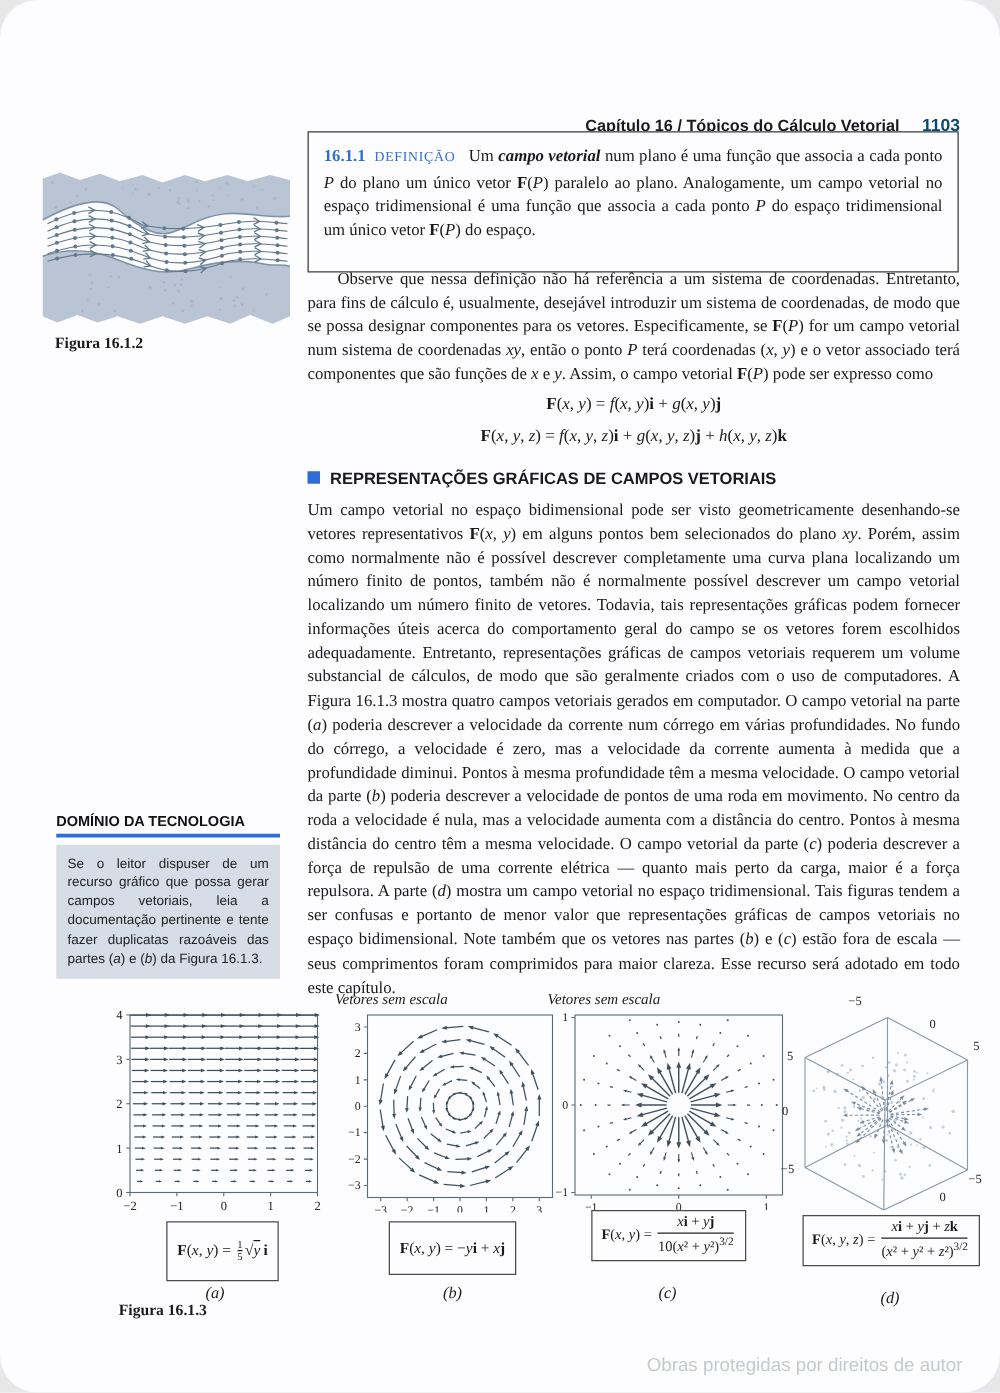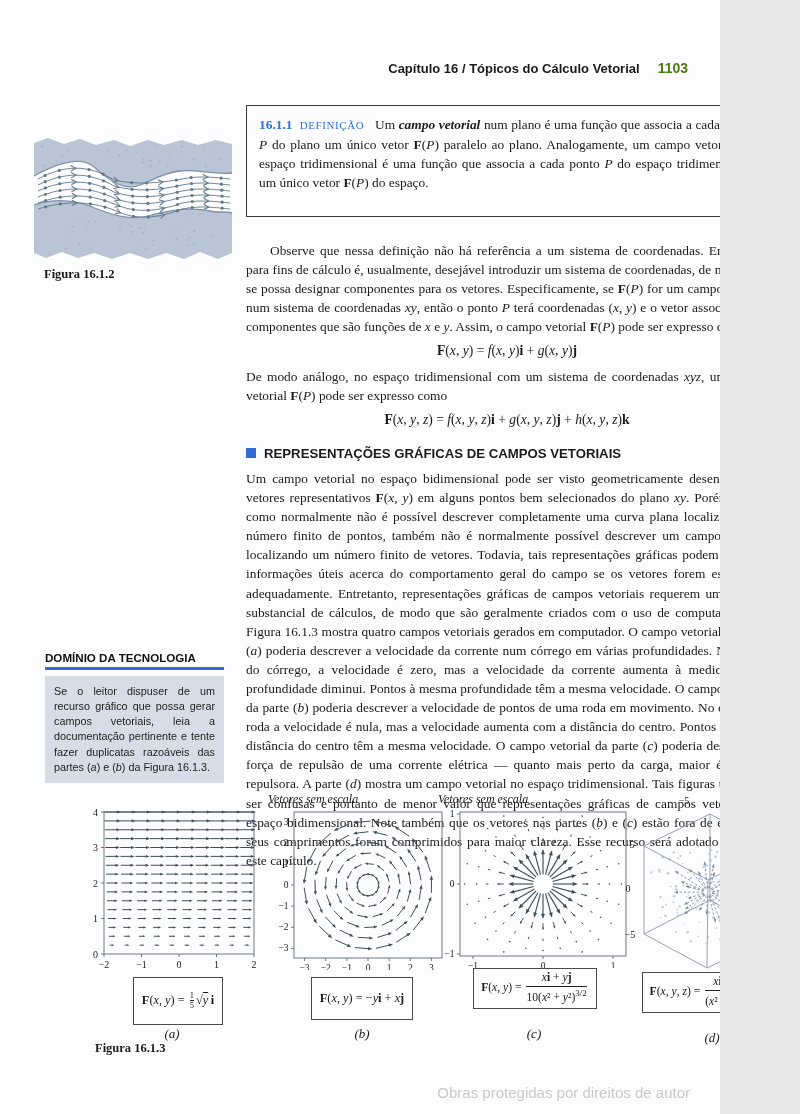--- a/index.html
+++ b/index.html
@@ -1,29 +1,29 @@
 <!DOCTYPE html>
 <html><head>
 <meta charset="utf-8">
 <style>
   html,body{margin:0;padding:0;background:#e8e8e8;}
-  .page{position:relative;width:720px;height:1114px;background:#fdfdff;overflow:hidden;
-        font-family:"Liberation Serif",serif;color:#1a1a1a;}
+  .page{position:relative;width:800px;height:1114px;background:#fdfdff;overflow:hidden;
+        font-family:"Liberation Serif",serif;color:#1a1a1a;border-radius:30px;}
   
   .hdr{position:absolute;top:60px;right:32px;display:flex;align-items:baseline;
        font-family:"Liberation Sans",sans-serif;font-weight:bold;font-size:13px;}
   .hdr .pagenum{margin-left:18px;font-size:14px;}
   
   .defbox{position:absolute;left:246px;top:105px;width:521px;box-sizing:border-box;
           border:1.4px solid #3a3a3a;padding:9px 12px 24px;font-size:13.4px;line-height:19px;
           text-align:justify;background:#fdfdff;}
   .defnum{font-weight:bold;}
   .defword{font-size:11px;letter-spacing:.6px;}
   
-  .maincol{position:absolute;left:246px;top:213px;width:522px;font-size:13.4px;line-height:19.1px;margin-top:28px;}
+  .maincol{position:absolute;left:246px;top:213px;width:522px;font-size:13.4px;line-height:19.1px;}
   .maincol p{margin:0;text-align:justify;}
   .indent{text-indent:24px;}
   .dformula{text-align:center;margin:5px 0 6px;font-size:13.6px;}
   .sechead{display:flex;align-items:center;margin:15px 0 6px;
            font-family:"Liberation Sans",sans-serif;font-weight:bold;font-size:13.2px;}
   .sqbullet{width:10px;height:10px;margin-right:8px;display:inline-block;}
   
   .figcap{position:absolute;font-weight:bold;font-size:12.5px;}
   .sidebar{position:absolute;left:45px;top:651px;width:179px;}
   .sidebar .sh{font-family:"Liberation Sans",sans-serif;font-weight:bold;font-size:11.6px;color:#111;}
@@ -47,21 +47,21 @@
   sup{font-size:9px;}
   .footer{position:absolute;top:1084px;right:30px;font-family:"Liberation Sans",sans-serif;font-size:15px;}
 </style>
 </head>
 <body>
 
 <div class="page" style="color: rgb(26, 26, 26);">
 
   <div class="hdr">
     <span>Capítulo 16  /  Tópicos do Cálculo Vetorial</span>
-    <span class="pagenum" style="color: #4d7c0f;">1103</span>
+    <span class="pagenum" style="color: #0c4a6e; margin-top: 32px;">1103</span>
   </div>
 
   <div class="defbox"><span class="defnum" style="color:#2e6ed6">16.1.1</span>&nbsp;&nbsp;<span class="defword" style="color:#2e6ed6">DEFINIÇÃO</span>&nbsp;&nbsp;&nbsp;Um <b><i>campo vetorial</i></b> num plano é uma função que associa a cada ponto <i>P</i> do plano um único vetor <b>F</b>(<i>P</i>) paralelo ao plano. Analogamente, um campo vetorial no espaço tridimensional é uma função que associa a cada ponto <i>P</i> do espaço tridimensional um único vetor <b>F</b>(<i>P</i>) do espaço.</div>
 
   <svg id="fig-stream" width="198" height="134" style="position:absolute;left:34px;top:131px;">
       <path d="M0,45 C22,33 46,24 60,36 C78,52 92,60 106,54 C120,49 128,42 146,40 C162,38 180,44 198,42 L198,13 L182,9 L164,14 L148,9 L130,14 L114,9 L96,15 L80,9 L62,14 L46,8 L30,13 L14,7 L0,12 Z" fill="#b9c5d4" stroke="none"></path>
       <path d="M0,45 C22,33 46,24 60,36 C78,52 92,60 106,54 C120,49 128,42 146,40 C162,38 180,44 198,42" fill="none" stroke="#7e93a9" stroke-width="1.3"></path>
       <path d="M0,74 C18,68 38,68 58,76 C80,85 98,90 118,84 C140,78 158,76 176,80 C184,82 192,80 198,82 L198,122 L184,128 L166,121 L150,128 L132,122 L114,128 L96,122 L78,128 L60,122 L44,127 L28,121 L12,127 L0,122 Z" fill="#b9c5d4" stroke="none"></path>
       <path d="M0,74 C18,68 38,68 58,76 C80,85 98,90 118,84 C140,78 158,76 176,80 C184,82 192,80 198,82" fill="none" stroke="#7e93a9" stroke-width="1.3"></path>
       <circle cx="8.177084086462855" cy="15.363081666640937" r="1.283835342945531" fill="#a8b6c7"></circle>
@@ -221,21 +221,20 @@
 
   <div class="sidebar">
     <div class="sh">DOMÍNIO DA TECNOLOGIA</div>
     <div class="rule" style="background: rgb(46, 110, 214);"></div>
     <div class="note" style="background: rgb(214, 221, 231);">Se o leitor dispuser de um recurso gráfico que possa gerar campos vetoriais, leia a documentação pertinente e tente fazer duplicatas razoáveis das partes (<i>a</i>) e (<i>b</i>) da Figura 16.1.3.</div>
   </div>
 
   <div class="maincol">
     <p class="indent">Observe que nessa definição não há referência a um sistema de coordenadas. Entretanto, para fins de cálculo é, usualmente, desejável introduzir um sistema de coordenadas, de modo que se possa designar componentes para os vetores. Especificamente, se <b>F</b>(<i>P</i>) for um campo vetorial num sistema de coordenadas <i>xy</i>, então o ponto <i>P</i> terá coordenadas (<i>x</i>, <i>y</i>) e o vetor associado terá componentes que são funções de <i>x</i> e <i>y</i>. Assim, o campo vetorial <b>F</b>(<i>P</i>) pode ser expresso como</p>
     <div class="dformula"><b>F</b>(<i>x</i>, <i>y</i>) = <i>f</i>(<i>x</i>, <i>y</i>)<b>i</b> + <i>g</i>(<i>x</i>, <i>y</i>)<b>j</b></div>
-    <p>De modo análogo, no espaço tridimensional com um sistema de coordenadas <i>xyz</i>, um campo vetorial <b>F</b>(<i>P</i>) pode ser expresso como</p>
     <div class="dformula"><b>F</b>(<i>x</i>, <i>y</i>, <i>z</i>) = <i>f</i>(<i>x</i>, <i>y</i>, <i>z</i>)<b>i</b> + <i>g</i>(<i>x</i>, <i>y</i>, <i>z</i>)<b>j</b> + <i>h</i>(<i>x</i>, <i>y</i>, <i>z</i>)<b>k</b></div>
     <div class="sechead">
       <span class="sqbullet" style="background: rgb(46, 110, 214);"></span>
       <span>REPRESENTAÇÕES GRÁFICAS DE CAMPOS VETORIAIS</span>
     </div>
     <p>Um campo vetorial no espaço bidimensional pode ser visto geometricamente desenhando-se vetores representativos <b>F</b>(<i>x</i>, <i>y</i>) em alguns pontos bem selecionados do plano <i>xy</i>. Porém, assim como normalmente não é possível descrever completamente uma curva plana localizando um número finito de pontos, também não é normalmente possível descrever um campo vetorial localizando um número finito de vetores. Todavia, tais representações gráficas podem fornecer informações úteis acerca do comportamento geral do campo se os vetores forem escolhidos adequadamente. Entretanto, representações gráficas de campos vetoriais requerem um volume substancial de cálculos, de modo que são geralmente criados com o uso de computadores. A Figura 16.1.3 mostra quatro campos vetoriais gerados em computador. O campo vetorial na parte (<i>a</i>) poderia descrever a velocidade da corrente num córrego em várias profundidades. No fundo do córrego, a velocidade é zero, mas a velocidade da corrente aumenta à medida que a profundidade diminui. Pontos à mesma profundidade têm a mesma velocidade. O campo vetorial da parte (<i>b</i>) poderia descrever a velocidade de pontos de uma roda em movimento. No centro da roda a velocidade é nula, mas a velocidade aumenta com a distância do centro. Pontos à mesma distância do centro têm a mesma velocidade. O campo vetorial da parte (<i>c</i>) poderia descrever a força de repulsão de uma corrente elétrica — quanto mais perto da carga, maior é a força repulsora. A parte (<i>d</i>) mostra um campo vetorial no espaço tridimensional. Tais figuras tendem a ser confusas e portanto de menor valor que representações gráficas de campos vetoriais no espaço bidimensional. Note também que os vetores nas partes (<i>b</i>) e (<i>c</i>) estão fora de escala — seus comprimentos foram comprimidos para maior clareza. Esse recurso será adotado em todo este capítulo.</p>
   </div>
 
   <div class="ptitle" style="left:268px;top:792px;width:195px;">Vetores sem escala</div>
   <div class="ptitle" style="left:438px;top:792px;width:195px;">Vetores sem escala</div>

